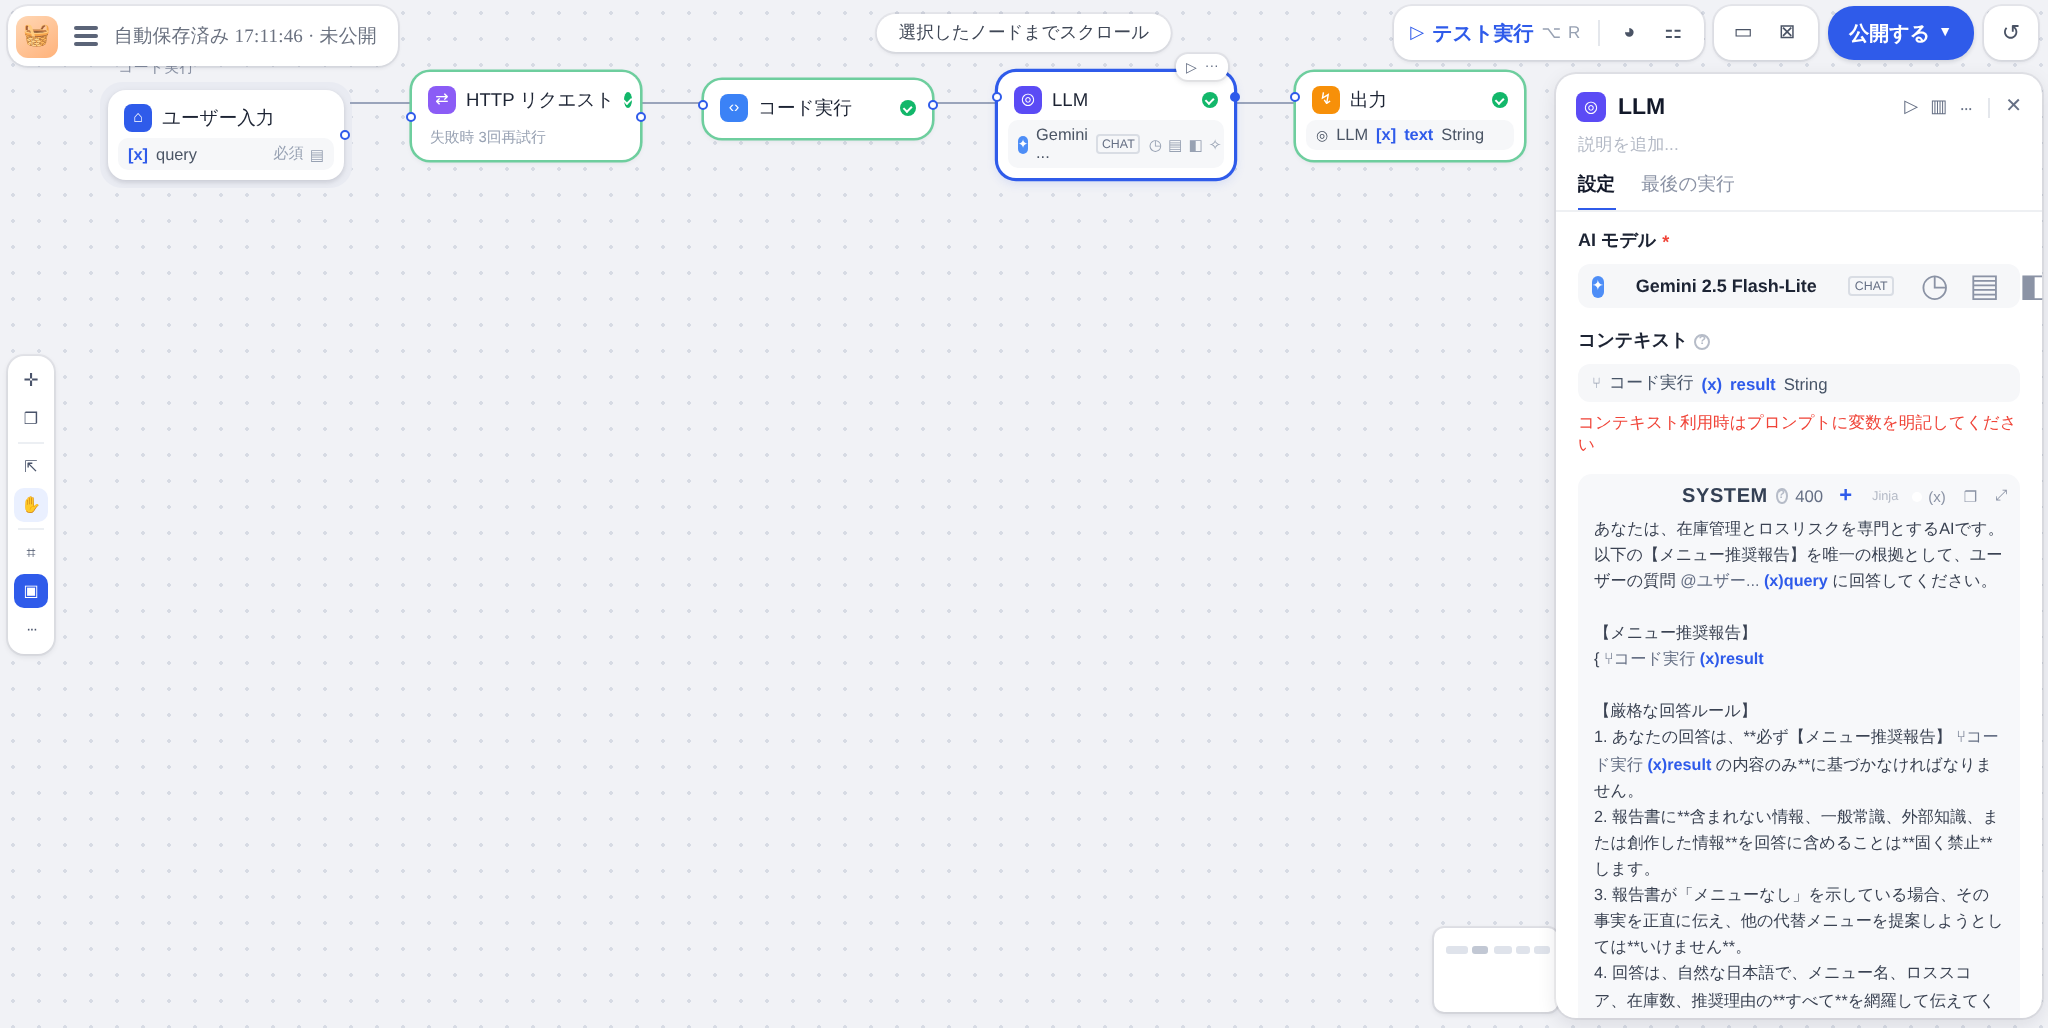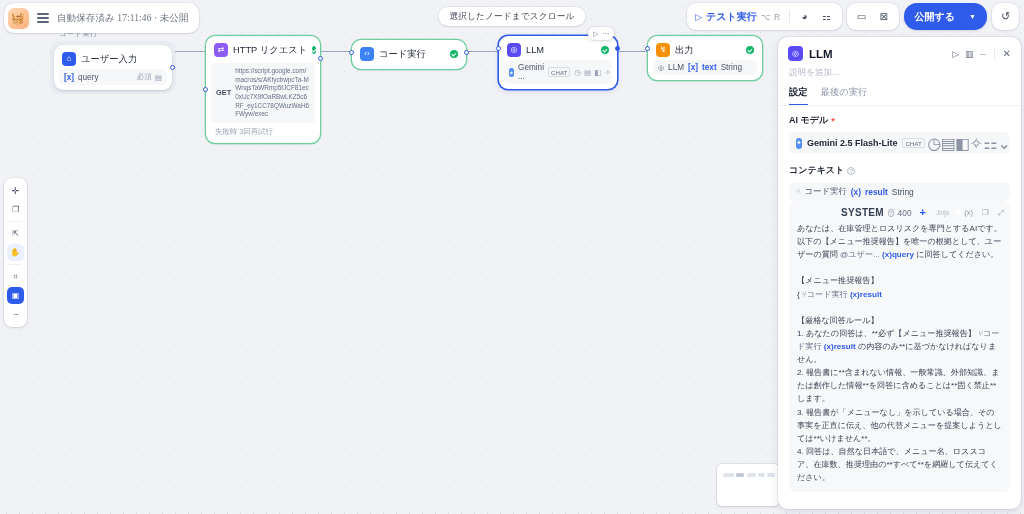--- a/index.html
+++ b/index.html
@@ -63,21 +63,21 @@
   .run-btn { display: flex; align-items: center; gap: 4px; cursor: pointer; padding: 0 2px; }
   .run-label { font-size: 10px; color: #2f5bea; font-weight: 700; white-space: nowrap; }
   .kbd { font-size: 8.5px; color: #98a2b3; letter-spacing: .5px; }
   .divider-v { width: 1px; height: 13px; background: #e4e7ec; margin: 0 2px; }
   .icon-btn {
     width: 18px; height: 18px; border-radius: 5px; display: flex;
     align-items: center; justify-content: center; cursor: pointer; color: #4a5365;
   }
   .publish-btn {
     background: #2f5bea; color: #fff; border-radius: 13px; height: 27px;
-    display: flex; align-items: center; gap: 14px; padding: 0 11px;
+    display: flex; align-items: center; gap: 4px; padding: 0 11px;
     font-size: 10px; font-weight: 700; cursor: pointer; white-space: nowrap;
     box-shadow: 0 1px 2px rgba(16,24,40,.14);
   }
   .hist-btn {
     background: #fff; width: 27px; height: 27px; border-radius: 9px;
     display: flex; align-items: center; justify-content: center; cursor: pointer;
     color: #4a5365; box-shadow: 0 1px 2px rgba(16,24,40,.09), 0 0 0 1px rgba(16,24,40,.05);
   }
 
   
@@ -175,21 +175,21 @@
   .p-tabs { display: flex; gap: 13px; padding: 0 11px; border-bottom: 1px solid #eef0f3; }
   .p-tab { font-size: 9.3px; color: #8b93a5; padding-bottom: 5px; cursor: pointer; }
   .p-tab.active { color: #13192a; font-weight: 700; border-bottom: 1.8px solid #2f5bea; }
   .p-body { flex: 1; overflow: hidden; padding: 8px 11px 0 11px; }
   .p-label { font-size: 9px; font-weight: 700; color: #1d2434; display: flex; align-items: center; gap: 3px; margin-bottom: 5px; }
   .req-star { color: #f04438; font-size: 9px; }
   .hint-i { width: 8px; height: 8px; border-radius: 50%; border: 1px solid #b6bcc8; color: #b6bcc8;
             font-size: 6px; display: flex; align-items: center; justify-content: center; font-weight: 700; }
   .model-box {
     background: #f6f7f9; border-radius: 6px; height: 22px; display: flex; align-items: center;
-    gap: 5px; padding: 0 7px; margin-bottom: 10px;
+    gap: 16px; padding: 0 7px; margin-bottom: 10px;
   }
   .model-dot { width: 11px; height: 11px; border-radius: 3px; background: #4e8ef7;
                display:flex;align-items:center;justify-content:center;color:#fff;font-size:7px; }
   .model-name { font-size: 9px; font-weight: 700; color: #1d2434; white-space: nowrap; }
   .tag-chat { font-size: 6.2px; color: #667085; border: 1px solid #d9dde4; border-radius: 2px; padding: 0.5px 2px; }
   .mini-ico { width: 9px; height: 9px; color: #8b93a5; display:flex;align-items:center;justify-content:center; }
   .ctx-box {
     background: #f6f7f9; border-radius: 6px; height: 19px; display: flex; align-items: center;
     gap: 4px; padding: 0 7px; font-size: 8.4px; color: #475467;
   }
@@ -243,24 +243,20 @@
       </div>
     </div>
   </div>
 
   <div class="node ok" style="left:206px;top:36px;width:114px;">
     <div class="node-head">
       <div class="node-ico" style="background:#8b5cf6;">⇄</div>
       <div class="node-title">HTTP リクエスト</div>
       <div class="node-check"></div>
     </div>
-    <div class="http-url">
-      <span class="http-verb">GET</span>
-      <span class="http-link">https://script.google.com/macros/s/AKfycbwpcTa-MWnqsTaWRmp5fJCF81ec0xUc7X9fOaRBwLKZ5c6RF_ey1CC78QWuzWaH6FWyw/exec</span>
-    </div>
     <div class="http-foot">失敗時 3回再試行</div>
     <div class="port l"></div>
     <div class="port r" style="top:22px;"></div>
   </div>
 
   <div class="node ok" style="left:352px;top:40px;width:114px;">
     <div class="node-head">
       <div class="node-ico" style="background:#3b82f6;">‹›</div>
       <div class="node-title">コード実行</div>
       <div class="node-check"></div>
@@ -408,20 +404,21 @@
         <span>コンテキスト</span>
         <span class="hint-i">?</span>
       </div>
       <div class="ctx-box">
         <span style="font-size:7.5px;color:#98a2b3;">⑂</span>
         <span>コード実行</span>
         <span class="v">(x)</span>
         <span class="v">result</span>
         <span>String</span>
       </div>
+      <div class="warn">コンテキスト利用時はプロンプトに変数を明記してください</div>
 
       <div class="sys-card">
         <div class="sys-head">
           <span class="sys-name">SYSTEM</span>
           <span class="hint-i">?</span>
           <span class="sys-count">400</span>
           <span class="plus">+</span>
           <span class="jinja">Jinja</span>
           <span class="toggle"></span>
           <span class="sys-ico">(x)</span>

